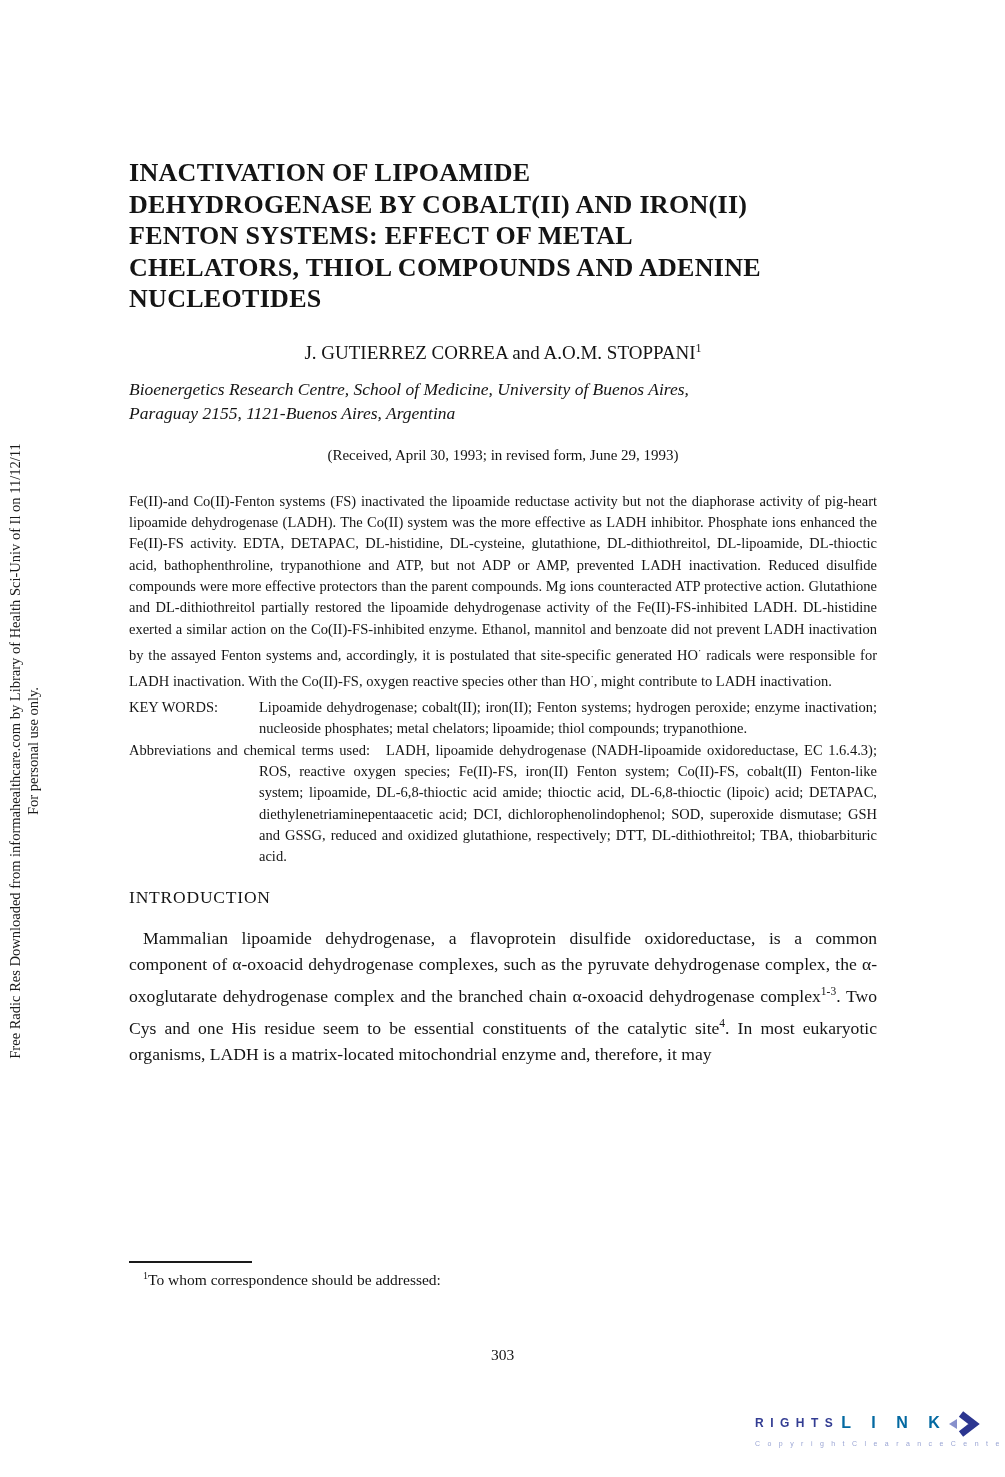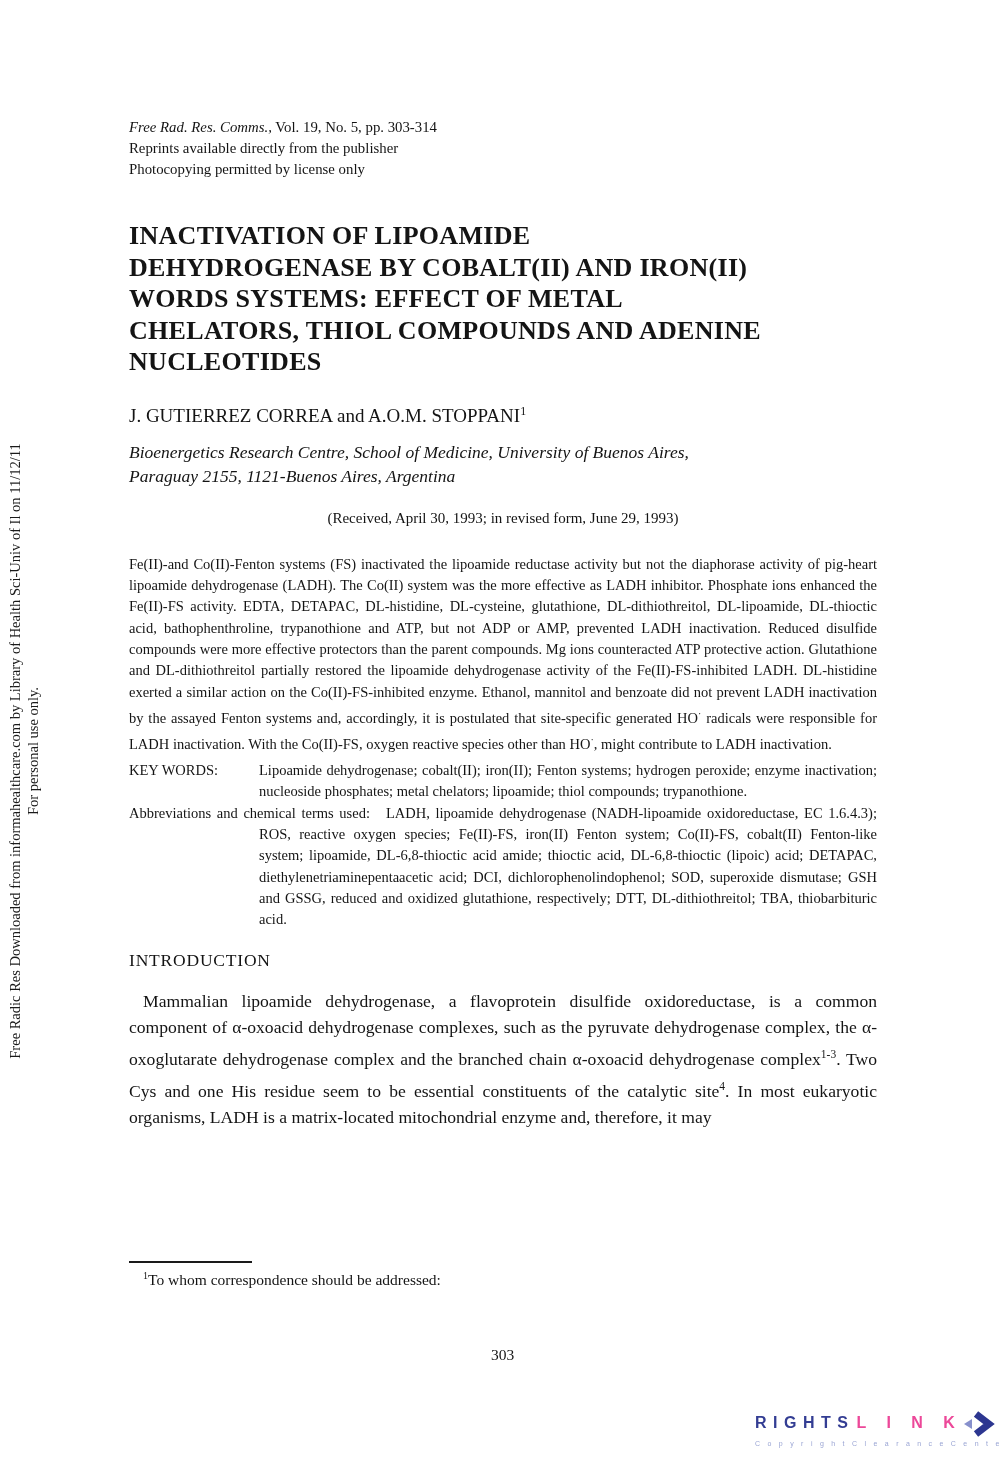--- a/index.html
+++ b/index.html
@@ -33,21 +33,21 @@
     top: 117px;
     width: 748px;
   }
 
   .hdr { display: flex; justify-content: space-between; font-size: 14.8px; line-height: 21px; }
   .hdr .journal-name { font-style: italic; }
   .hdr-right { text-align: right; }
 
   .title { margin-top: 40px; text-align: left; font-weight: bold; font-size: 26px; line-height: 31.5px; letter-spacing: 0.3px; }
 
-  .authors { margin-top: 26px; font-size: 19px; }
+  .authors { margin-top: 26px; text-align: center; font-size: 19px; }
   .authors sup { font-size: 12px; }
 
   .affiliation { margin-top: 13px; text-align: left; font-style: italic; font-size: 17.5px; line-height: 24px; }
 
   .received { margin-top: 22px; text-align: center; font-size: 15px; }
 
   .abstract { margin-top: 27px; font-size: 14.5px; line-height: 21.3px; text-align: justify; }
   .abstract sup, .kw-text sup, .abbrev sup { font-size: 10px; }
 
   .keywords { margin-top: 5px; display: flex; font-size: 14.5px; line-height: 21.3px; }
@@ -65,47 +65,42 @@
   .footnote { position: absolute; left: 129px; top: 1261px; width: 500px; font-size: 15.5px; }
   .footnote-rule { width: 123px; height: 2px; background: #1a1a1a; margin-bottom: 7px; }
   .footnote-text { padding-left: 14px; }
   .footnote-text sup { font-size: 10px; }
 
   .page-number { position: absolute; left: 0; top: 1306px; width: 1005px; text-align: center; font-size: 15.5px; margin-top: 40px; }
 
   
   .rightslink { position: absolute; left: 755px; top: 1408px; width: 240px; font-family: "Liberation Sans", sans-serif; cursor: pointer; }
   .rl-row { display: flex; align-items: center; }
-  .rl-rights { font-weight: bold; font-size: 16px; letter-spacing: 6.5px; }
+  .rl-rights { font-weight: bold; font-size: 12px; letter-spacing: 6.5px; }
   .rl-link { font-weight: bold; font-size: 16px; letter-spacing: 8px; margin-left: 2px; }
   .rl-arrow { margin-left: -4px; margin-top: 2px; }
   .rl-tagline { font-size: 7px; letter-spacing: 2.75px; margin-top: 2px; white-space: nowrap; }
 </style>
 </head>
 <body>
 
 <div class="watermark">
   <div>Free Radic Res Downloaded from informahealthcare.com by Library of Health Sci-Univ of Il on 11/12/11</div>
   <div>For personal use only.</div>
 </div>
 
 <div class="content">
 
   <div class="hdr">
-    <div class="hdr-left">
-      <div><span class="journal-name">Free Rad. Res. Comms.,</span><span> Vol. 19, No. 5, pp. 303-314</span></div>
-      <div>Reprints available directly from the publisher</div>
-      <div>Photocopying permitted by license only</div>
-    </div>
   </div>
 
   <h1 class="title">
     <div>INACTIVATION OF LIPOAMIDE</div>
     <div>DEHYDROGENASE BY COBALT(II) AND IRON(II)</div>
-    <div>WORDS SYSTEMS: EFFECT OF METAL</div>
+    <div>FENTON SYSTEMS: EFFECT OF METAL</div>
     <div>CHELATORS, THIOL COMPOUNDS AND ADENINE</div>
     <div>NUCLEOTIDES</div>
   </h1>
 
   <div class="authors"><span>J. GUTIERREZ CORREA and A.O.M. STOPPANI</span><sup>1</sup></div>
 
   <div class="affiliation">
     <div>Bioenergetics Research Centre, School of Medicine, University of Buenos Aires,</div>
     <div>Paraguay 2155, 1121-Buenos Aires, Argentina</div>
   </div>
@@ -130,20 +125,20 @@
 <div class="footnote">
   <div class="footnote-rule"></div>
   <div class="footnote-text"><sup>1</sup><span>To whom correspondence should be addressed:</span></div>
 </div>
 
 <div class="page-number">303</div>
 
 <div class="rightslink">
   <div class="rl-row">
     <span class="rl-rights" style="color: rgb(51, 61, 147);">RIGHTS</span>
-    <span class="rl-link" style="color: #ec4899;">L I N K</span>
+    <span class="rl-link" style="color: #0369a1;">L I N K</span>
     <svg class="rl-arrow" width="36" height="28" viewBox="0 0 36 28">
       <polygon points="13,9 5,14 13,19" fill="#8790cc"></polygon>
       <polyline points="17,4 30,14 17,24" fill="none" stroke="#2c3690" stroke-width="7"></polyline>
     </svg>
   </div>
   <div class="rl-tagline" style="color: rgb(154, 165, 212);">C o p y r i g h t   C l e a r a n c e   C e n t e r</div>
 </div>
 
 </body></html>

